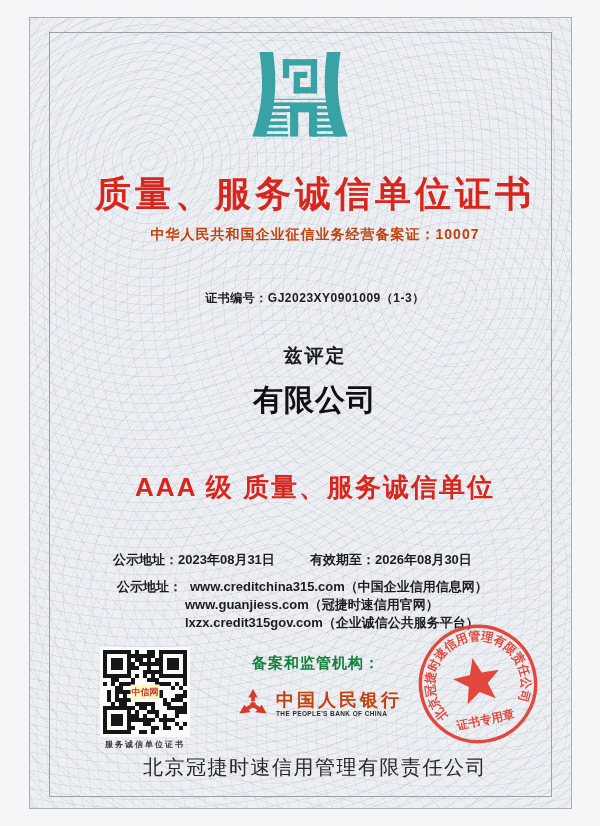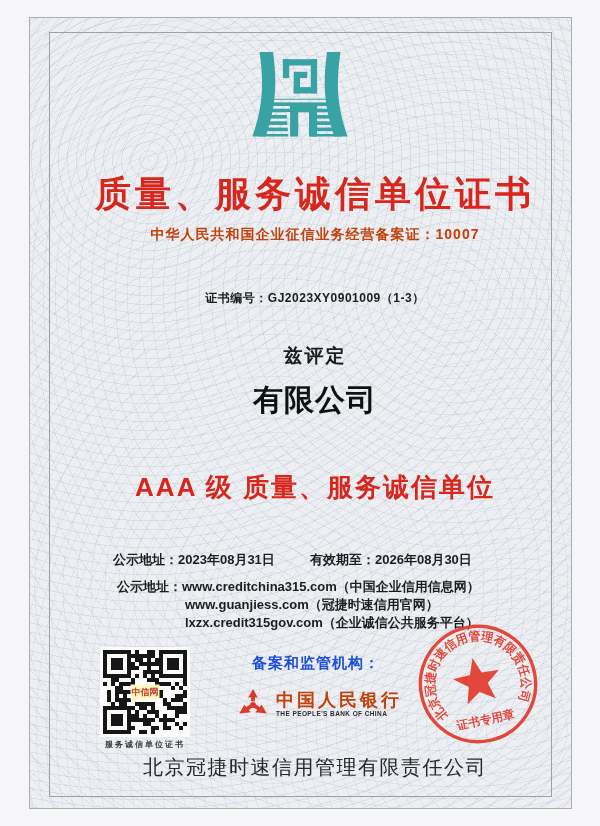--- a/index.html
+++ b/index.html
@@ -30,31 +30,31 @@
   .cert-subtitle{top:226px;font-size:14px;font-weight:bold;letter-spacing:1px;color:#c2410c;}
   .cert-no{top:290px;font-size:12px;font-weight:bold;letter-spacing:.5px;}
   .hereby{top:343px;font-size:19px;font-weight:bold;letter-spacing:2px;}
   .company{top:383px;font-family:"Liberation Serif", serif;font-size:30px;font-weight:bold;line-height:33px;letter-spacing:1px;color:#111;}
   .award{top:470px;font-size:26px;font-weight:bold;letter-spacing:2px;}
   .date-issue{left:113px;top:551px;font-size:13px;font-weight:bold;}
   .date-valid{left:310px;top:551px;font-size:13px;font-weight:bold;}
   .pub-row1{left:117px;top:578px;font-size:13px;font-weight:bold;white-space:nowrap;}
   .pub-row2{left:185px;top:596px;font-size:13px;font-weight:bold;white-space:nowrap;text-align:center;}
   .pub-row3{left:185px;top:614px;font-size:13px;font-weight:bold;white-space:nowrap;}
-  .pub-label{margin-right:0;}
+  .pub-label{margin-right:8px;}
 
   .qr-box{left:100px;top:647px;width:90px;height:90px;background:#fbfbfb;}
   .qr-grid{position:absolute;inset:3px;display:grid;grid-template-columns:repeat(21,1fr);grid-template-rows:repeat(21,1fr);}
   .qr-grid i{display:block;}
   .qr-grid i.on{background:#161616;}
   .qr-center-label{position:absolute;left:50%;top:50%;transform:translate(-50%,-50%);
     font-size:9px;font-weight:bold;color:#c2352a;background:#fef9c3;padding:1px 1px;letter-spacing:0;}
   .qr-caption{left:96px;top:739px;width:98px;text-align:center;font-size:8px;letter-spacing:2px;color:#3a3a3c;font-weight:bold;}
 
-  .regulator{left:252px;top:654px;font-size:15px;font-weight:bold;letter-spacing:1px;color:#1d4ed8;}
+  .regulator{left:252px;top:654px;font-size:15px;font-weight:bold;letter-spacing:1px;color:#15803d;}
   .pboc{left:238px;top:686px;width:200px;height:36px;}
   .pboc-logo{position:absolute;left:0;top:2px;width:30px;height:32px;}
   .pboc-name{position:absolute;left:38px;top:2px;font-family:"Liberation Serif", serif;font-size:18px;font-weight:bold;letter-spacing:3px;color:#c2410c;}
   .pboc-en{position:absolute;left:38px;top:24px;font-size:6.5px;font-weight:bold;letter-spacing:.4px;color:#2c2c2e;}
 
   .seal{left:414px;top:620px;width:128px;height:128px;transform:rotate(-12deg);opacity:.92;}
   .issuer{top:754px;font-size:20px;letter-spacing:1.5px;color:#27272a;}
   .logo-box{left:250px;top:52px;width:100px;height:90px;}
 </style>
 </head>

